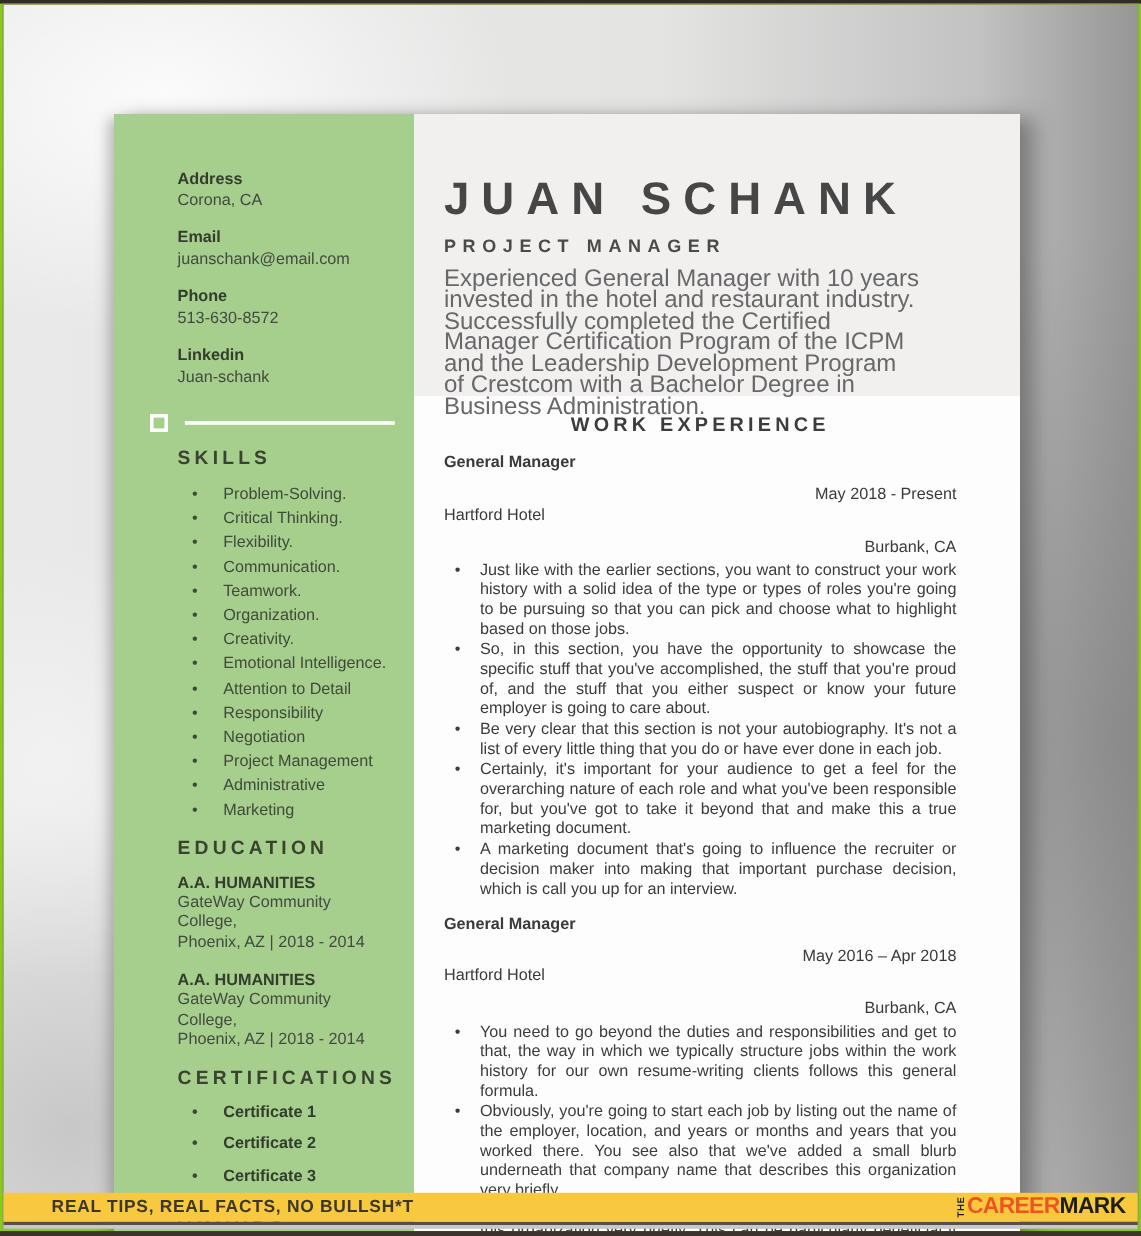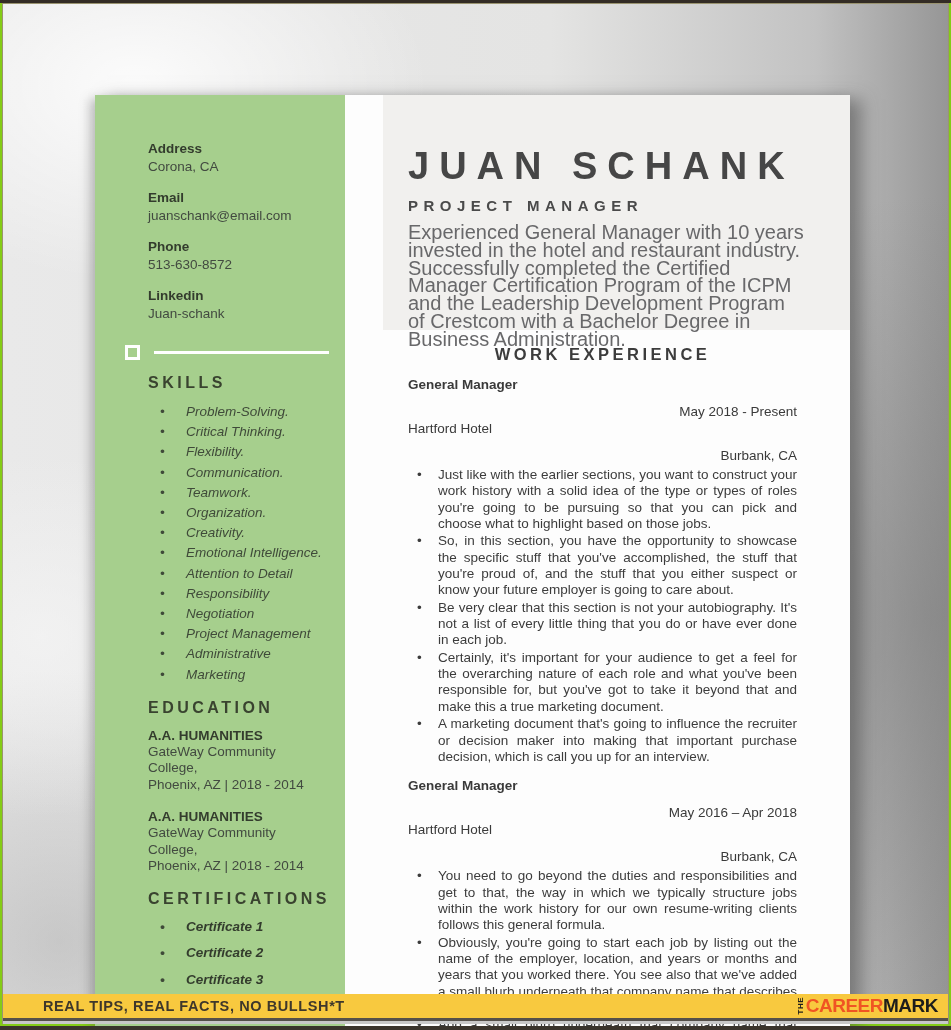--- a/index.html
+++ b/index.html
@@ -25,31 +25,31 @@
   
   .sidebar{position:absolute;left:0;top:0;width:250px;height:100%;background:#a6cf8d;
     padding:45px 18px 0 53px;color:#40493c;}
   .contact-group{margin-bottom:13px;}
   .contact-label{font-weight:bold;font-size:13.5px;line-height:18px;color:#333c2d;}
   .contact-value{font-size:13.5px;line-height:18px;color:#424a40;}
   .divider-row{display:flex;align-items:center;margin:22px 0 14px -23px;}
   .divider-square{width:15px;height:15px;border:3px solid #fff;flex:0 0 auto;}
   .divider-line{flex:1;height:3px;background:#fff;margin-left:14px;margin-right:-2px;}
   .side-heading{font-size:16px;font-weight:bold;letter-spacing:3.5px;color:#39432f;margin:4px 0 10px;}
-  ul.side-list{list-style:none;margin:0;padding:0;font-style:italic;}
+  ul.side-list{list-style:none;margin:0;padding:0;}
   ul.side-list li{position:relative;font-size:13.5px;line-height:20.2px;padding-left:38px;color:#3f4a39;}
   ul.side-list li::before{content:"•";position:absolute;left:12px;color:#3f4a39;}
   ul.side-list.bold li{font-weight:bold;color:#333c2d;line-height:18.5px;margin-bottom:8px;}
   .edu-entry{margin-bottom:15px;}
   .edu-degree{font-weight:bold;font-size:13.5px;line-height:17px;color:#333c2d;}
   .edu-line{font-size:13.5px;line-height:16.5px;color:#424a40;}
   .mt14{margin-top:14px;} .mt16{margin-top:16px;}
 
   
-  .main{position:absolute;left:260px;top:0;right:0;height:100%;background:#fdfdfd;padding-left:28px;}
+  .main{position:absolute;left:250px;top:0;right:0;height:100%;background:#fdfdfd;}
   .header-box{background:#f1f0ee;height:235px;padding:50px 55px 0 25px;}
   .name{font-size:38px;font-weight:bold;letter-spacing:10px;color:#464646;white-space:nowrap;}
   .role-title{font-size:15px;font-weight:bold;letter-spacing:5.5px;color:#4a4a4a;margin-top:9px;}
   .summary{font-size:20px;line-height:17.8px;color:#68686a;margin-top:10px;width:398px;}
 
   .content{padding:15px 53px 0 25px;}
   .section-head{display:flex;align-items:center;flex-direction:column;}
   .section-title{font-size:16.5px;font-weight:bold;letter-spacing:3.5px;color:#3c3c3c;white-space:nowrap;}
   .section-rule{flex:1;height:2px;background:#4c4c4c;margin-left:12px;}
 

